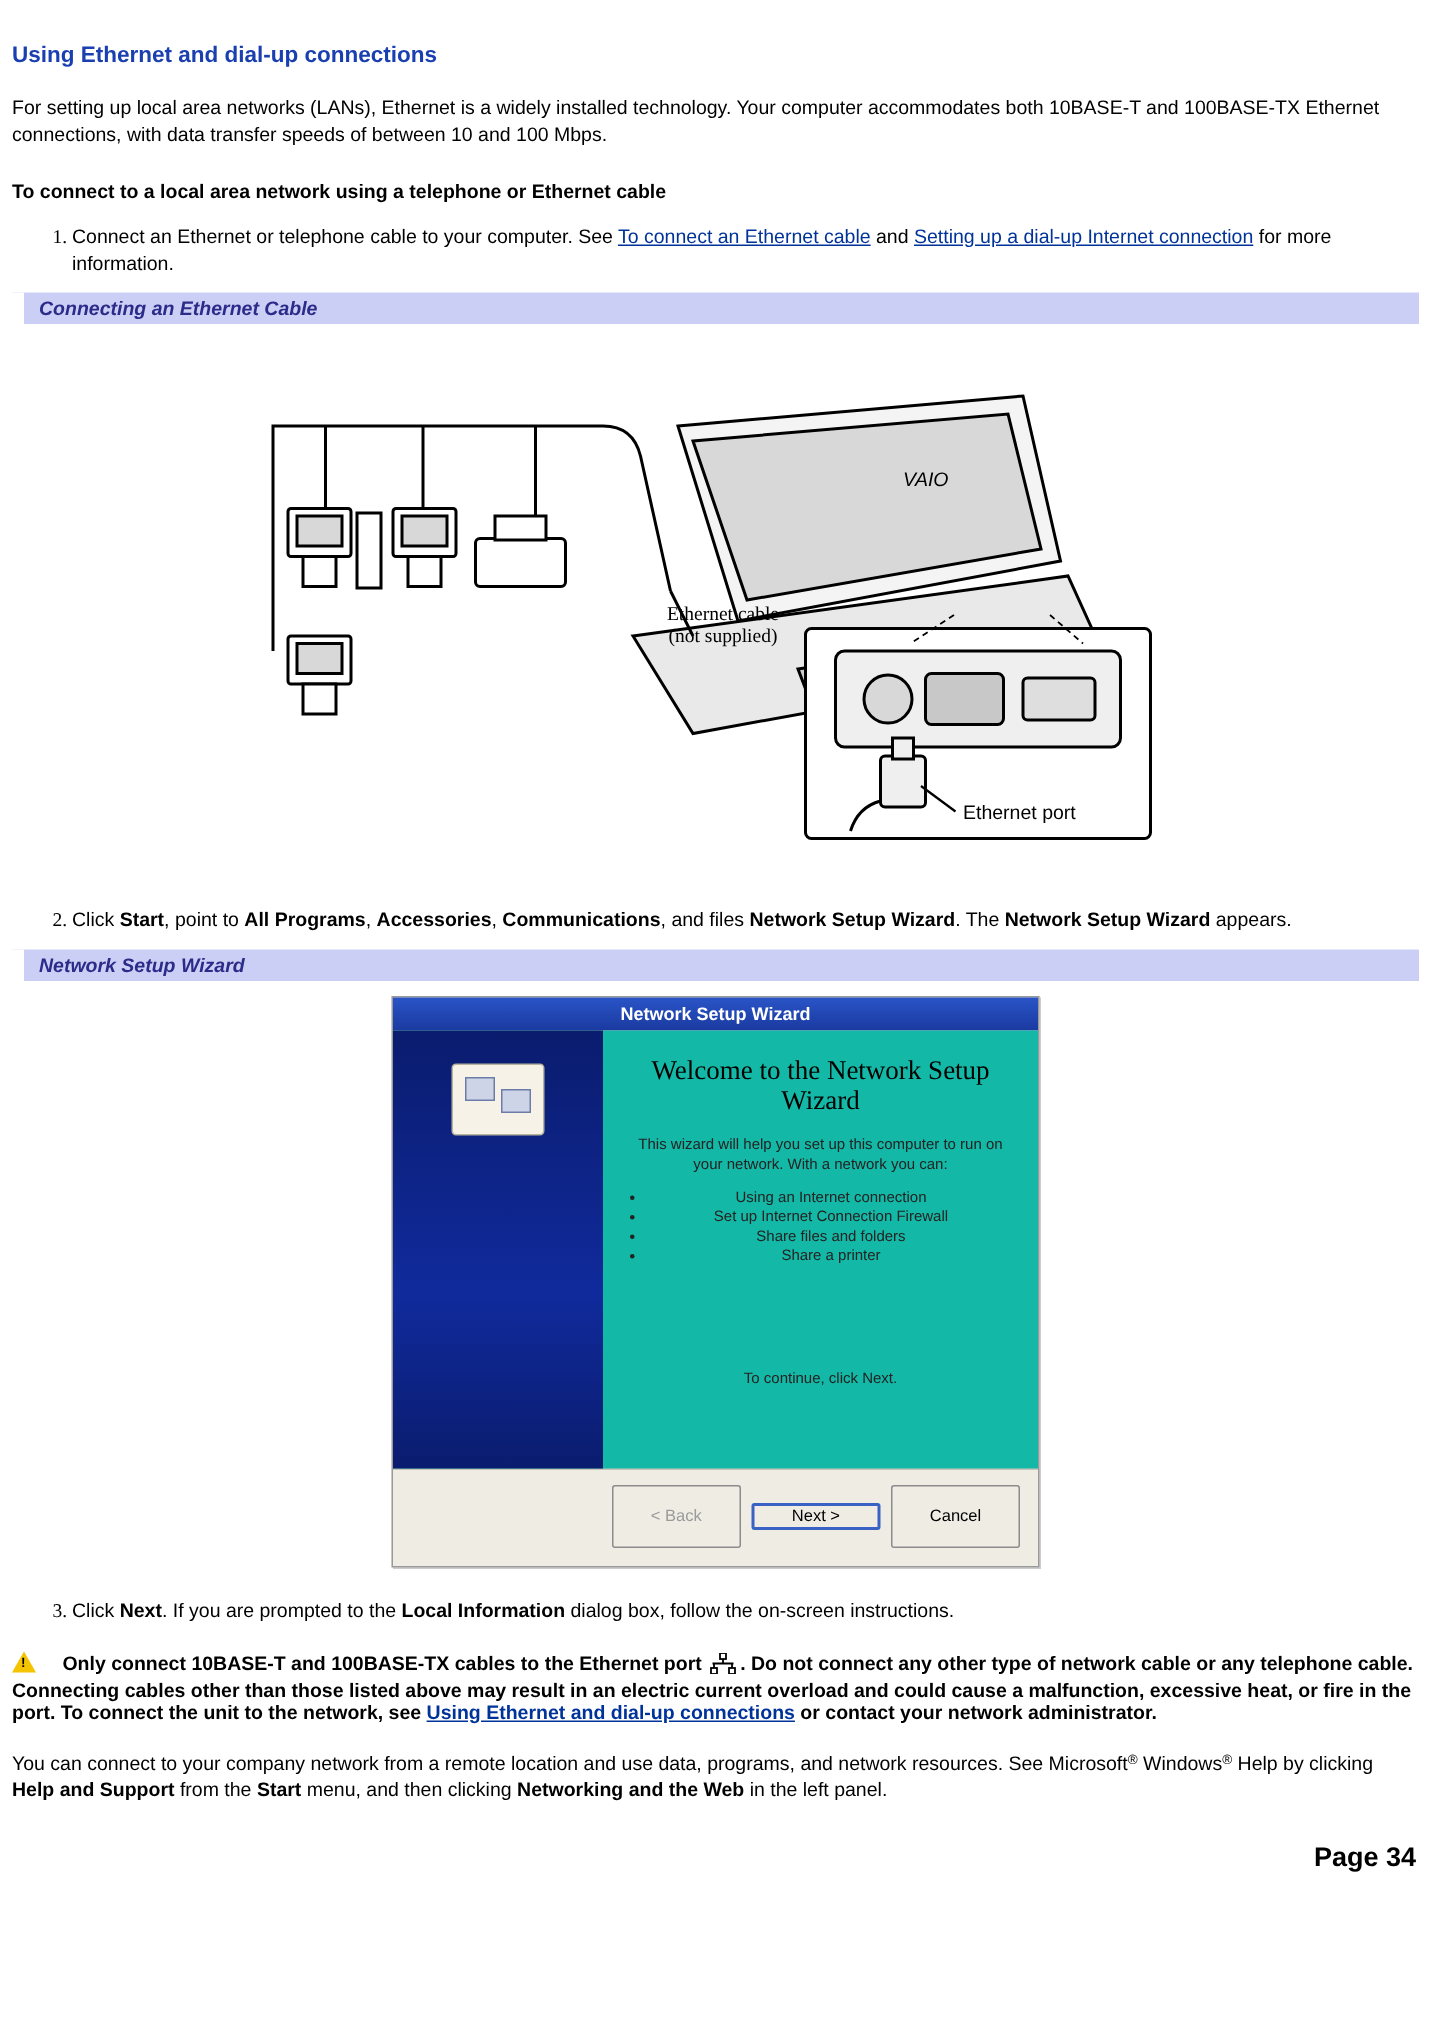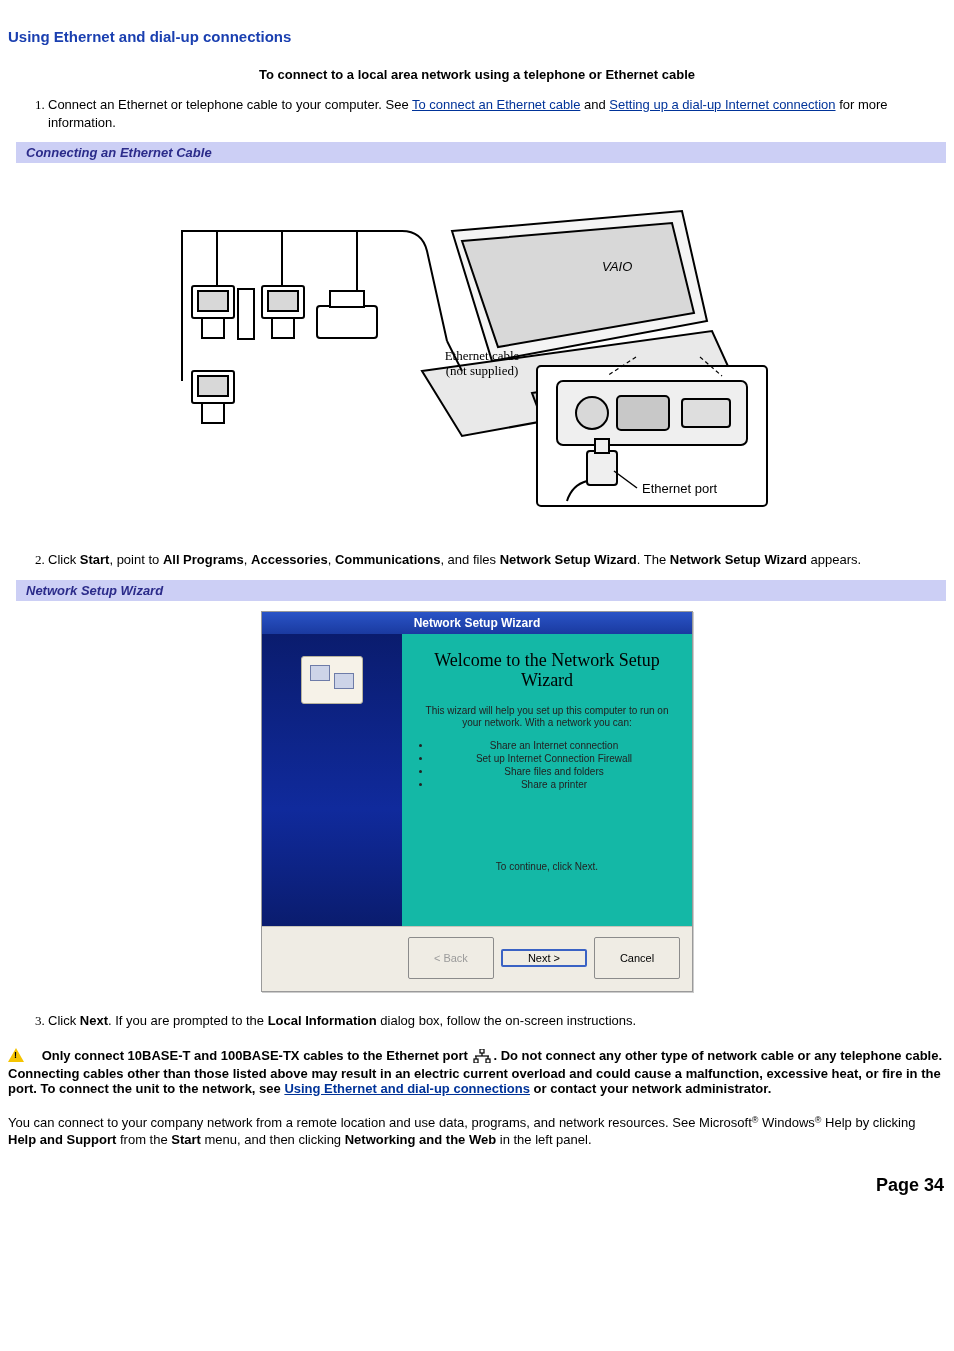--- a/index.html
+++ b/index.html
@@ -18,21 +18,20 @@
     color: #1a3fb0;
     font-size: 15px;
     font-weight: bold;
     margin: 10px 0 18px 0;
   }
   p { margin: 0 0 14px 0; line-height: 1.35; }
   .subhead {
     font-weight: bold;
     margin: 22px 0 14px 0;
     font-size: 13px;
-    text-align: center;
   }
   ol.steps {
     margin: 0 0 8px 0;
     padding-left: 40px;
   }
   ol.steps > li {
     margin-bottom: 10px;
     line-height: 1.4;
     font-family: Verdana, Geneva, sans-serif;
   }
@@ -182,20 +181,21 @@
   .wiz-btn.disabled { color: #9b9b9b; }
   .wiz-btn.primary { border: 2px solid #3a62c4; padding: 1px 9px; }
 </style>
 </head>
 <body>
 
 <div class="page">
 
   <h2 class="page-title">Using Ethernet and dial-up connections</h2>
 
+  <p>For setting up local area networks (LANs), Ethernet is a widely installed technology. Your computer accommodates both 10BASE-T and 100BASE-TX Ethernet connections, with data transfer speeds of between 10 and 100 Mbps.</p>
 
   <div class="subhead">To connect to a local area network using a telephone or Ethernet cable</div>
 
   <ol class="steps" start="1">
     <li>
       <span>Connect an Ethernet or telephone cable to your computer. See </span><a href="#" class="link">To connect an Ethernet cable</a><span> and </span><a href="#" class="link">Setting up a dial-up Internet connection</a><span> for more information.</span>
     </li>
   </ol>
 
   <div class="band">Connecting an Ethernet Cable</div>
@@ -286,21 +286,21 @@
     <div class="wiz">
       <div class="wiz-titlebar">Network Setup Wizard</div>
       <div class="wiz-body">
         <div class="wiz-side">
           <div class="wiz-side-icon"></div>
         </div>
         <div class="wiz-main">
           <div class="wiz-h">Welcome to the Network Setup Wizard</div>
           <p class="wiz-p">This wizard will help you set up this computer to run on your network. With a network you can:</p>
           <ul class="wiz-ul">
-            <li>Share an Internet connection</li>
+            <li>Using an Internet connection</li>
             <li>Set up Internet Connection Firewall</li>
             <li>Share files and folders</li>
             <li>Share a printer</li>
           </ul>
           <p class="wiz-cont">To continue, click Next.</p>
         </div>
       </div>
       <div class="wiz-btnbar">
         <span class="wiz-btn disabled">&lt; Back</span>
         <span class="wiz-btn primary">Next &gt;</span>

